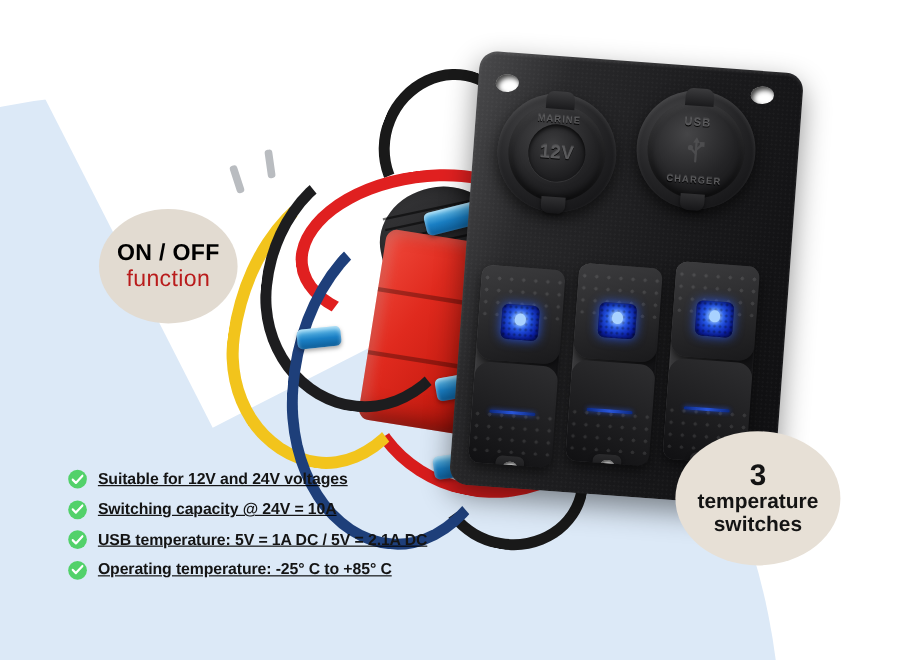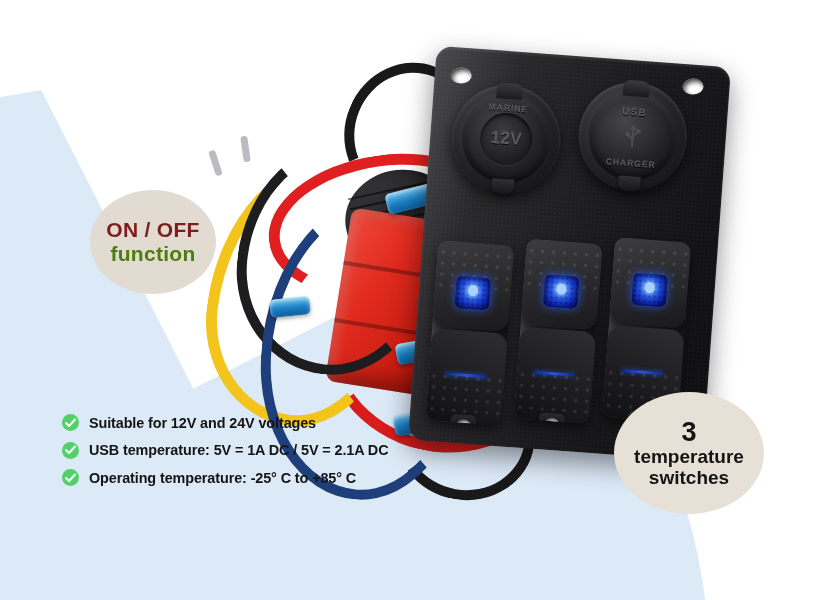--- a/index.html
+++ b/index.html
@@ -21,29 +21,29 @@
   }
 
   
   .badge{position:absolute;border-radius:50%;display:flex;flex-direction:column;
          align-items:center;justify-content:center;text-align:center;}
   .badge-ip65{left:103px;top:68px;width:103px;height:103px;background:#dce9f7;}
   .ip65-shield{width:42px;height:44px;display:block;margin-bottom:1px;}
   .ip65-text{font-size:22px;font-weight:bold;color:#141414;letter-spacing:.2px;line-height:1;}
 
   .badge-onoff{left:90px;top:190px;width:126px;height:104px;background:#e2dbd1;}
-  .onoff-l1{font-size:21px;font-weight:bold;color:#7f1d1d;line-height:1.12;letter-spacing:.3px;}
-  .onoff-l2{font-size:21px;font-weight:bold;color:#4d7c0f;line-height:1.12;letter-spacing:.3px;}
+  .onoff-l1{font-size:21px;font-weight:bold;color:#000000;line-height:1.12;letter-spacing:.3px;}
+  .onoff-l2{font-size:21px;font-weight:normal;color:#b91c1c;line-height:1.12;letter-spacing:.3px;}
 
   .badge-switches{left:614px;top:392px;width:150px;height:122px;background:#e7e0d6;}
   .sw-num{font-size:27px;font-weight:bold;color:#141414;line-height:1.05;}
   .sw-l1,.sw-l2{font-size:19px;font-weight:bold;color:#141414;line-height:1.12;}
 
   
-  .bullets{position:absolute;left:62px;top:414px;width:420px;}
+  .bullets{position:absolute;left:62px;top:427px;width:420px;text-decoration:underline;}
   .bullet{display:flex;align-items:center;margin-bottom:10.5px;}
   .check{flex:0 0 auto;width:17px;height:17px;border-radius:50%;background:#52d16a;
          margin-right:10px;position:relative;}
   .check svg{position:absolute;left:3px;top:3.5px;}
   .bullet-txt{font-size:14.4px;font-weight:bold;color:#141414;letter-spacing:-.1px;
               white-space:nowrap;}
 
   
   .product{position:absolute;left:150px;top:40px;width:660px;height:460px;}
 
@@ -334,20 +334,28 @@
     <div class="bullet">
       <span class="check">
         <svg width="11" height="10" viewBox="0 0 11 10">
           <path d="M1 5 L4 8 L10 1.5" fill="none" stroke="#ffffff" stroke-width="2" stroke-linecap="round" stroke-linejoin="round"></path>
         </svg>
       </span>
       <span class="bullet-txt">Suitable for 12V and 24V voltages</span>
     </div>
 
 
+    <div class="bullet">
+      <span class="check">
+        <svg width="11" height="10" viewBox="0 0 11 10">
+          <path d="M1 5 L4 8 L10 1.5" fill="none" stroke="#ffffff" stroke-width="2" stroke-linecap="round" stroke-linejoin="round"></path>
+        </svg>
+      </span>
+      <span class="bullet-txt">Switching capacity @ 24V = 10A</span>
+    </div>
 
     <div class="bullet">
       <span class="check">
         <svg width="11" height="10" viewBox="0 0 11 10">
           <path d="M1 5 L4 8 L10 1.5" fill="none" stroke="#ffffff" stroke-width="2" stroke-linecap="round" stroke-linejoin="round"></path>
         </svg>
       </span>
       <span class="bullet-txt">USB temperature: 5V = 1A DC / 5V = 2.1A DC</span>
     </div>
 

